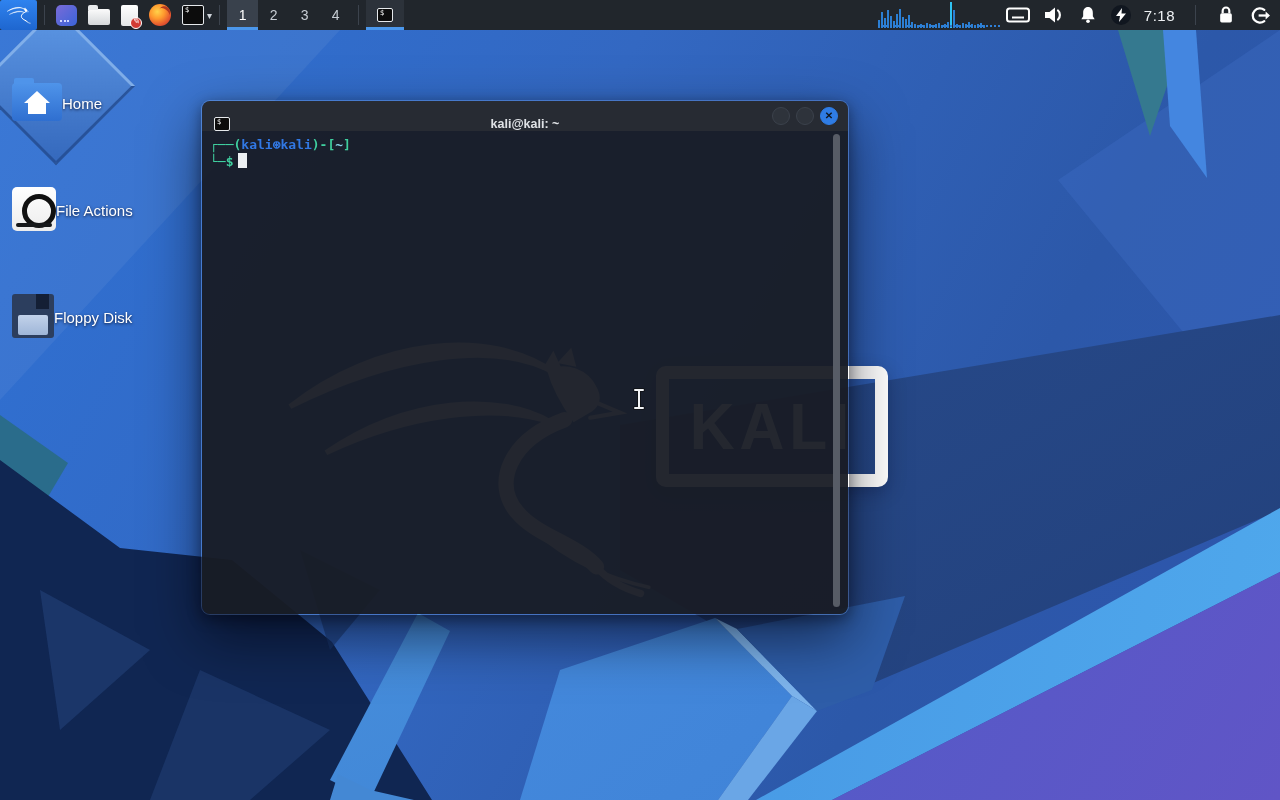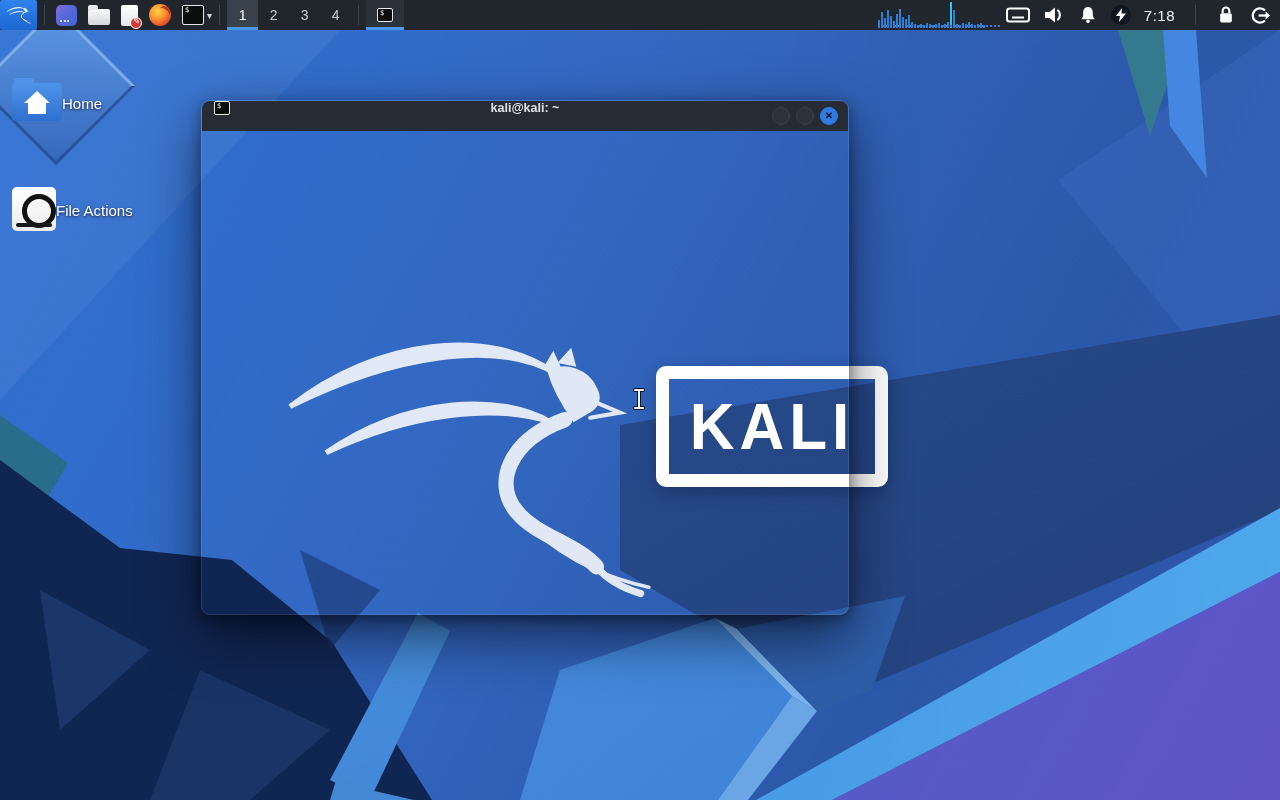--- a/index.html
+++ b/index.html
@@ -95,21 +95,21 @@
   .g-trash:before { content:""; position:absolute; left:0px; top:-2px; width:40px; height:10px; border-radius:50%; background:#fbfbf9; box-shadow:inset 0 -2px 3px rgba(0,0,0,.15); }
   .g-floppy { width:42px; height:44px; background:#2c3e5e; border-radius:3px; position:relative; }
   .g-floppy:before { content:""; position:absolute; right:5px; top:0; width:13px; height:15px; background:#141f35; }
   .g-floppy:after { content:""; position:absolute; left:6px; bottom:3px; width:30px; height:20px; background:linear-gradient(180deg,#c2d2ea,#9fb6d8); border-radius:2px; }
 
   
   .window { position:absolute; left:201px; top:100px; width:648px; height:515px; z-index:20;
     border-radius:9px; overflow:hidden; border:1px solid rgba(255,255,255,.10);
     box-shadow:0 22px 55px rgba(0,0,10,.55), 0 4px 14px rgba(0,0,10,.4);
     display:flex; flex-direction:column; }
-  .titlebar { height:30px; background:#272b33; display:flex; align-items:flex-start; position:relative; flex:0 0 30px; }
+  .titlebar { height:30px; background:#272b33; display:flex; align-items:flex-end; position:relative; flex:0 0 30px; }
   .tb-icon { margin-left:12px; }
   .tb-title { position:absolute; left:0; right:0; text-align:center; color:#dfe2e6; font-size:12.5px; font-weight:bold; }
   .tb-btns { position:absolute; right:10px; top:6px; display:flex; gap:6px; }
   .wbtn { width:18px; height:18px; border-radius:50%; background:#2e333b; border:1px solid #3c424c; }
   .wbtn.close { background:#2f7ce4; border-color:#2f7ce4; color:#10151c; font-size:10px; font-weight:bold;
     display:flex; align-items:center; justify-content:center; line-height:1; }
   .menubar { height:26px; background:#21252c; display:flex; align-items:center; gap:23px; padding-left:17px; flex:0 0 26px; }
   .menu-item { color:#e8eaed; font-size:13.5px; }
   .term-body { flex:1; background:rgba(24,27,36,0.95); position:relative; padding:5px 8px;
     font-family:"DejaVu Sans Mono","Liberation Mono",monospace; font-size:13px; line-height:17px; font-weight:bold; }
@@ -303,32 +303,43 @@
       </div>
         </div>
       <div class="dlabel">Home</div>
     </div>
     <div class="dcell">
       <div class="glyph">
           <div class="g-fs"></div>
         </div>
       <div class="dlabel">File Actions</div>
     </div>
+    <div class="dcell">
+      <div class="glyph">
+          <div class="g-floppy"></div>
+        </div>
+      <div class="dlabel">Floppy Disk</div>
+    </div>
   </div>
 
   <div class="window">
     <div class="titlebar">
       <div class="tb-icon term-ic t16"></div>
       <div class="tb-title">kali@kali: ~</div>
       <div class="tb-btns">
         <div class="wbtn"></div>
         <div class="wbtn"></div>
         <div class="wbtn close">✕</div>
       </div>
     </div>
+    <div class="term-body">
+      <div><span class="pr-green">┌──(</span><span class="pr-blue">kali</span><span class="pr-blue">⊛</span><span class="pr-blue">kali</span><span class="pr-green">)-[</span><span class="pr-cyan">~</span><span class="pr-green">]</span></div>
+      <div><span class="pr-green">└─$</span><span class="cursor-block"></span></div>
+      <div class="scrollbar"></div>
+    </div>
   </div>
 
   <svg class="ibeam" width="16" height="24" viewBox="0 0 16 24">
     <g stroke="#101318" stroke-width="4" stroke-linecap="round">
         <path d="M4,3 H12 M8,3 V21 M4,21 H12"></path>
       </g>
     <g stroke="#f2f4f6" stroke-width="2" stroke-linecap="round">
         <path d="M4,3 H12 M8,3 V21 M4,21 H12"></path>
       </g>
   </svg>

